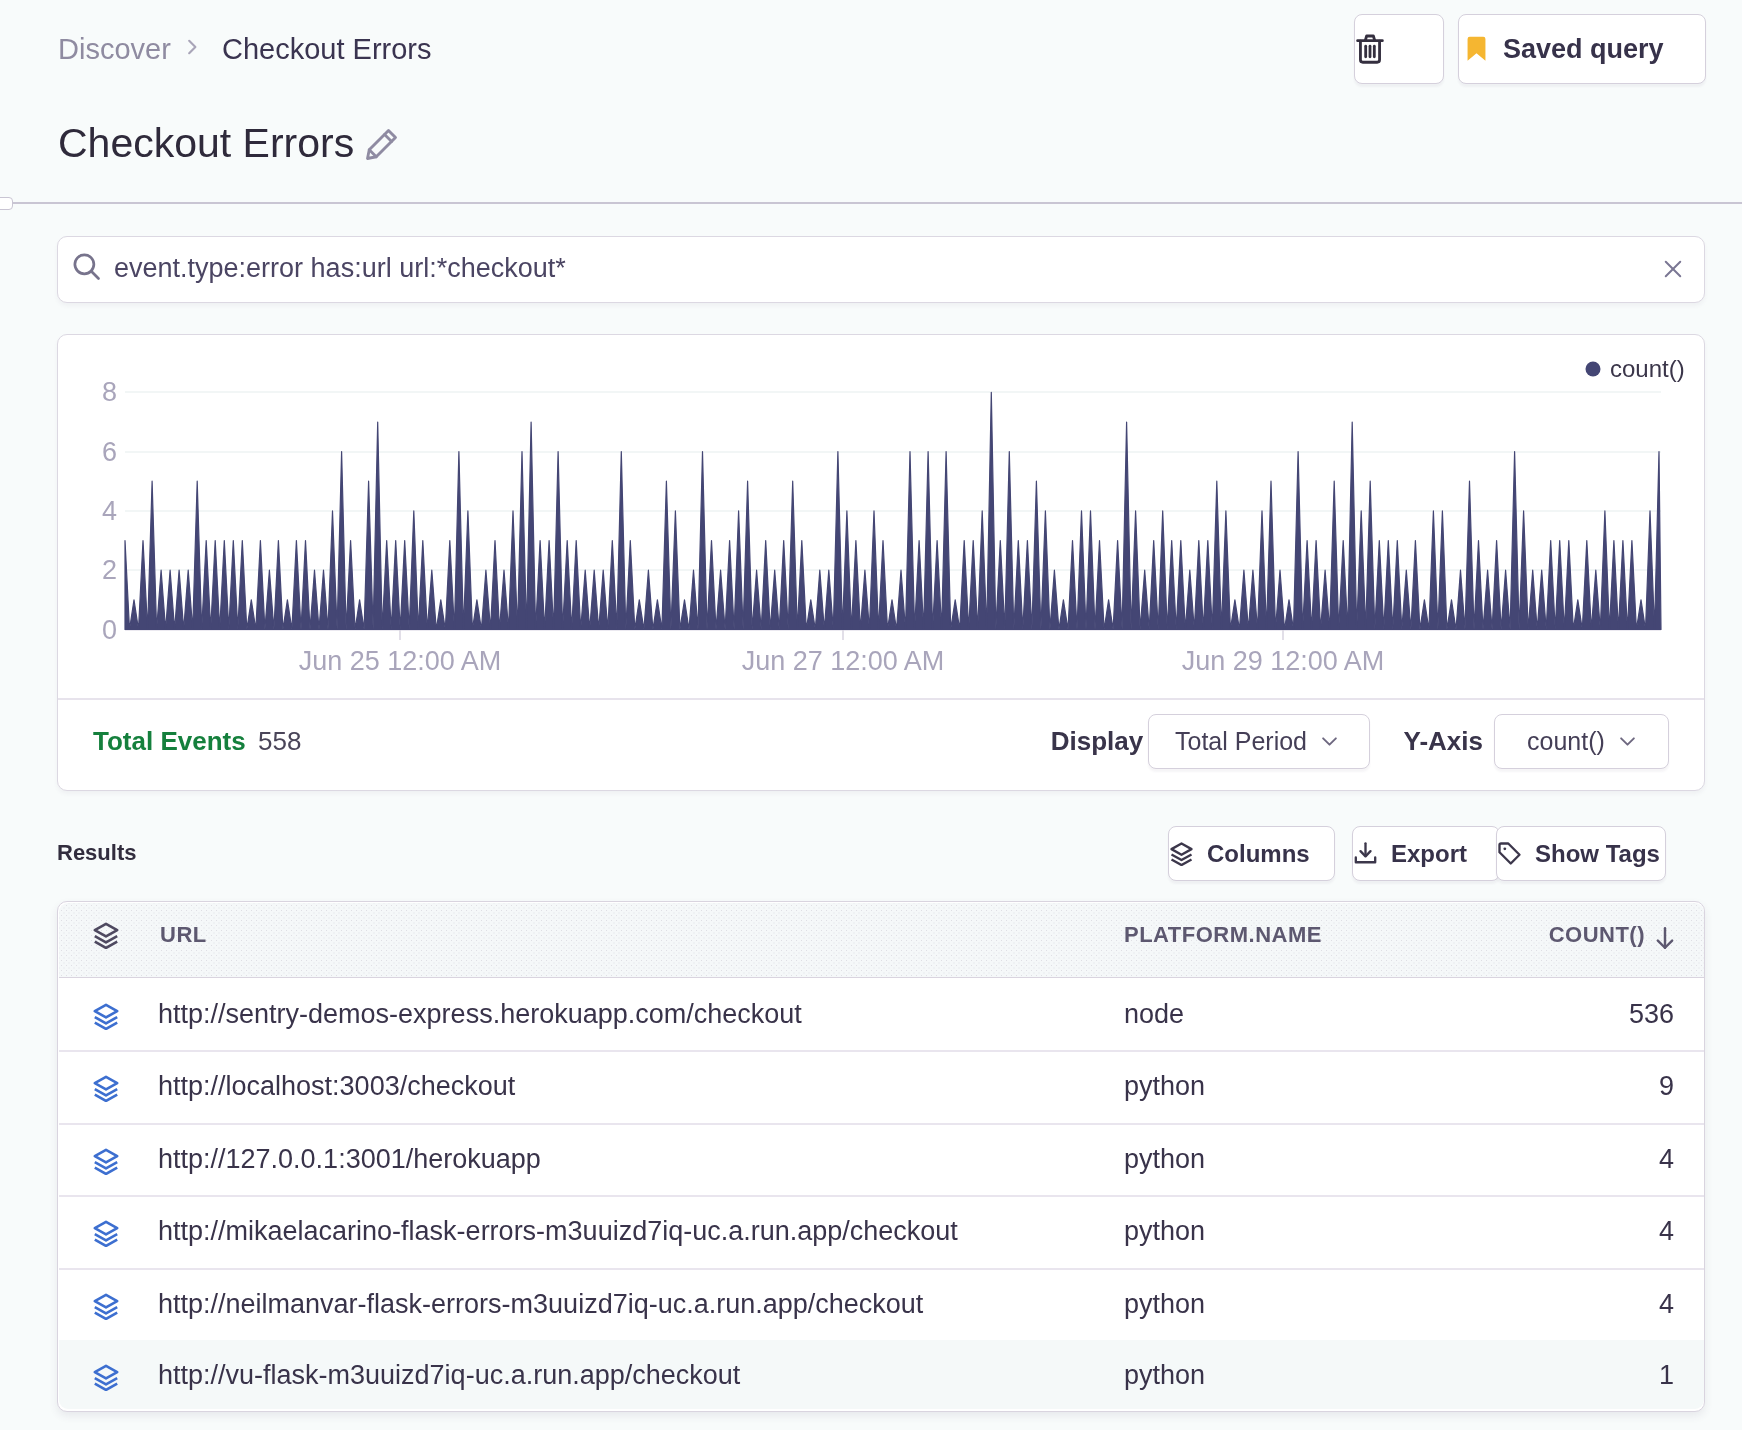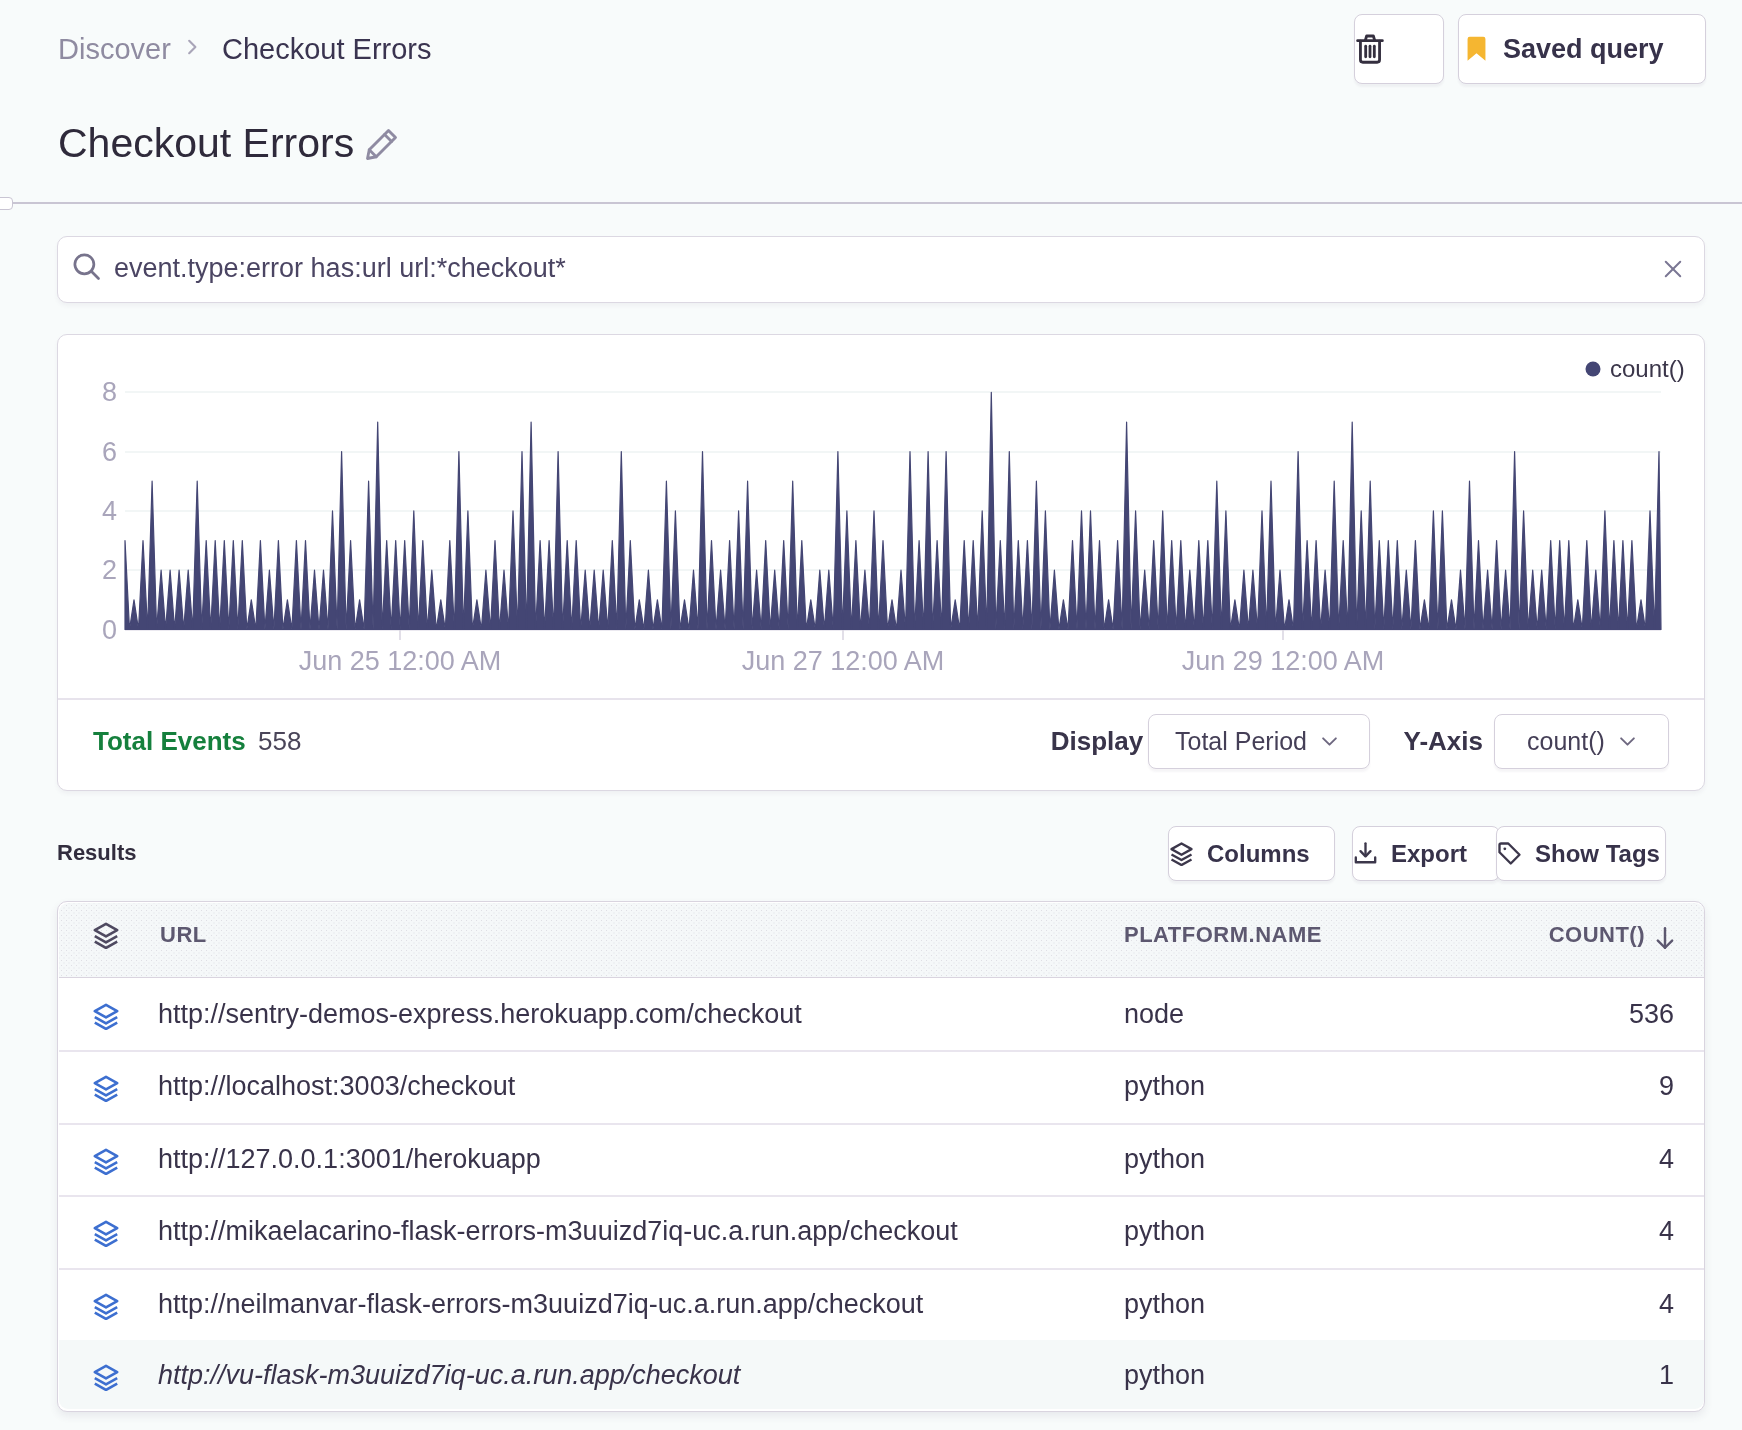--- a/index.html
+++ b/index.html
@@ -197,15 +197,15 @@
 </svg>
 <div class="abs" style="left:158px; top:1289px; font-size:27px; color:#39334a;">http://neilmanvar-flask-errors-m3uuizd7iq-uc.a.run.app/checkout</div>
 <div class="abs" style="left:1124px; top:1289px; font-size:27px; color:#39334a;">python</div>
 <div class="abs" style="left:1424px; top:1289px; width:250px; font-size:27px; color:#39334a; text-align:right;">4</div>
 <div class="abs" style="left:58.5px; top:1340px; width:1645px; height:69px; background:#f5f9f9; border-radius:0 0 9px 9px;"></div>
 <svg class="abs" style="left:92px; top:1363px;" width="28" height="28" viewBox="0 0 16 16" fill="none" stroke="#3d6fd0" stroke-width="1.5" stroke-linejoin="round">
   <path d="M8 1.6 L14.4 5.2 L8 8.8 L1.6 5.2 Z"></path>
   <path d="M1.6 8.6 L8 12.2 L14.4 8.6"></path>
   <path d="M1.6 11.8 L8 15.4 L14.4 11.8"></path>
 </svg>
-<div class="abs" style="left:158px; top:1360px; font-size:27px; color:#39334a;font-style:italic;">http://vu-flask-m3uuizd7iq-uc.a.run.app/checkout</div>
+<div class="abs" style="left:158px; top:1360px; font-size:27px; color:#39334a;">http://vu-flask-m3uuizd7iq-uc.a.run.app/checkout</div>
 <div class="abs" style="left:1124px; top:1360px; font-size:27px; color:#39334a;">python</div>
 <div class="abs" style="left:1424px; top:1360px; width:250px; font-size:27px; color:#39334a; text-align:right;">1</div>
 
 </body></html>

